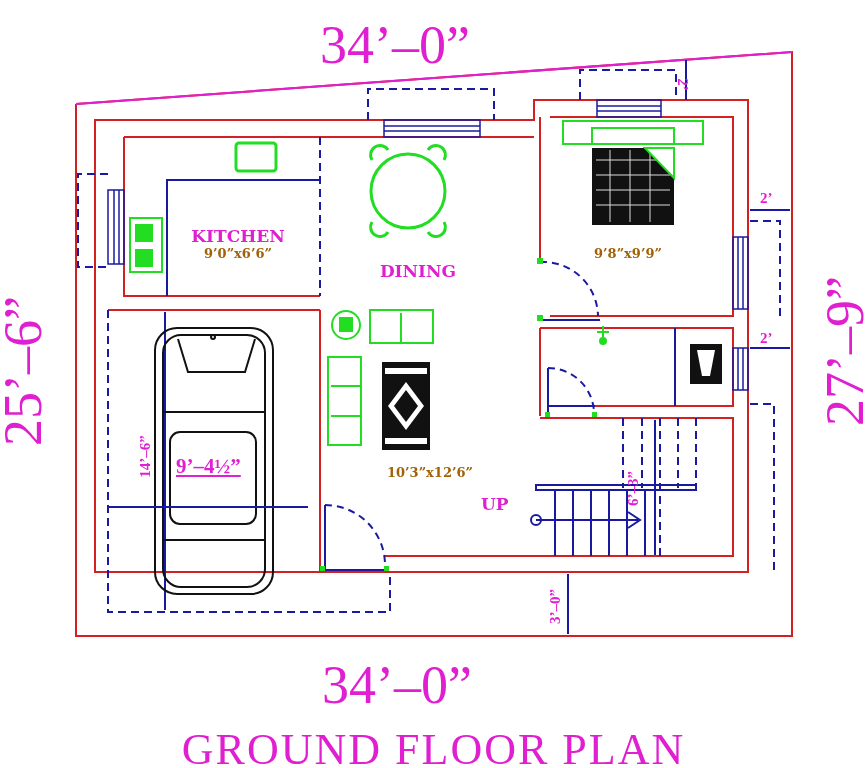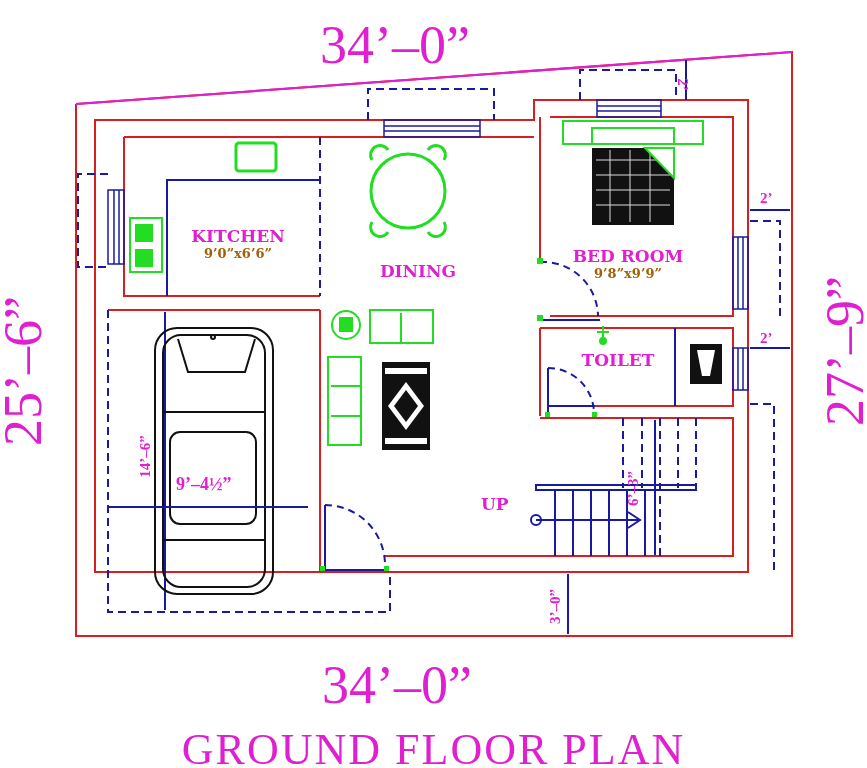--- a/index.html
+++ b/index.html
@@ -190,35 +190,34 @@
 
 <div class="big-dim" style="left:320px;top:14px;">34’–0”</div>
 <div class="big-dim" style="left:322px;top:654px;">34’–0”</div>
 <div class="big-dim" style="left:-52px;top:340px;transform:rotate(-90deg);">25’–6”</div>
 <div class="big-dim" style="left:770px;top:320px;transform:rotate(-90deg);">27’–9”</div>
 
 <div class="small-dim" style="left:676px;top:76px;transform:rotate(90deg);">2’</div>
 <div class="small-dim" style="left:760px;top:190px;">2’</div>
 <div class="small-dim" style="left:760px;top:330px;">2’</div>
 <div class="small-dim" style="left:538px;top:598px;transform:rotate(-90deg);">3’–0”</div>
-<div class="small-dim" style="left:176px;top:474px;font-size:18px;">9’–4½”</div>
+<div class="small-dim" style="left:176px;top:454px;font-size:21px;text-decoration:underline;">9’–4½”</div>
 <div class="small-dim" style="left:124px;top:448px;transform:rotate(-90deg);">14’–6”</div>
 <div class="small-dim" style="left:616px;top:480px;transform:rotate(-90deg);">6’–3”</div>
 
 <div class="lbl" style="left:168px;top:226px;width:140px;">
   <div class="room-name">KITCHEN</div>
   <div class="room-dim">9’0”x6’6”</div>
 </div>
 <div class="lbl" style="left:348px;top:261px;width:140px;">
   <div class="room-name">DINING</div>
 </div>
 <div class="lbl" style="left:558px;top:246px;width:140px;">
-  <div class="room-name">BED ROOM</div>
   <div class="room-dim">9’8”x9’9”</div>
 </div>
 <div class="lbl" style="left:548px;top:350px;width:140px;">
-  <div class="room-name">TOILET</div>
 </div>
 <div class="lbl" style="left:360px;top:465px;width:140px;">
+  <div class="room-dim">10’3”x12’6”</div>
 </div>
 <div class="lbl room-name" style="left:481px;top:494px;">UP</div>
 
 <div class="title">GROUND FLOOR PLAN</div>
 
 </body></html>

